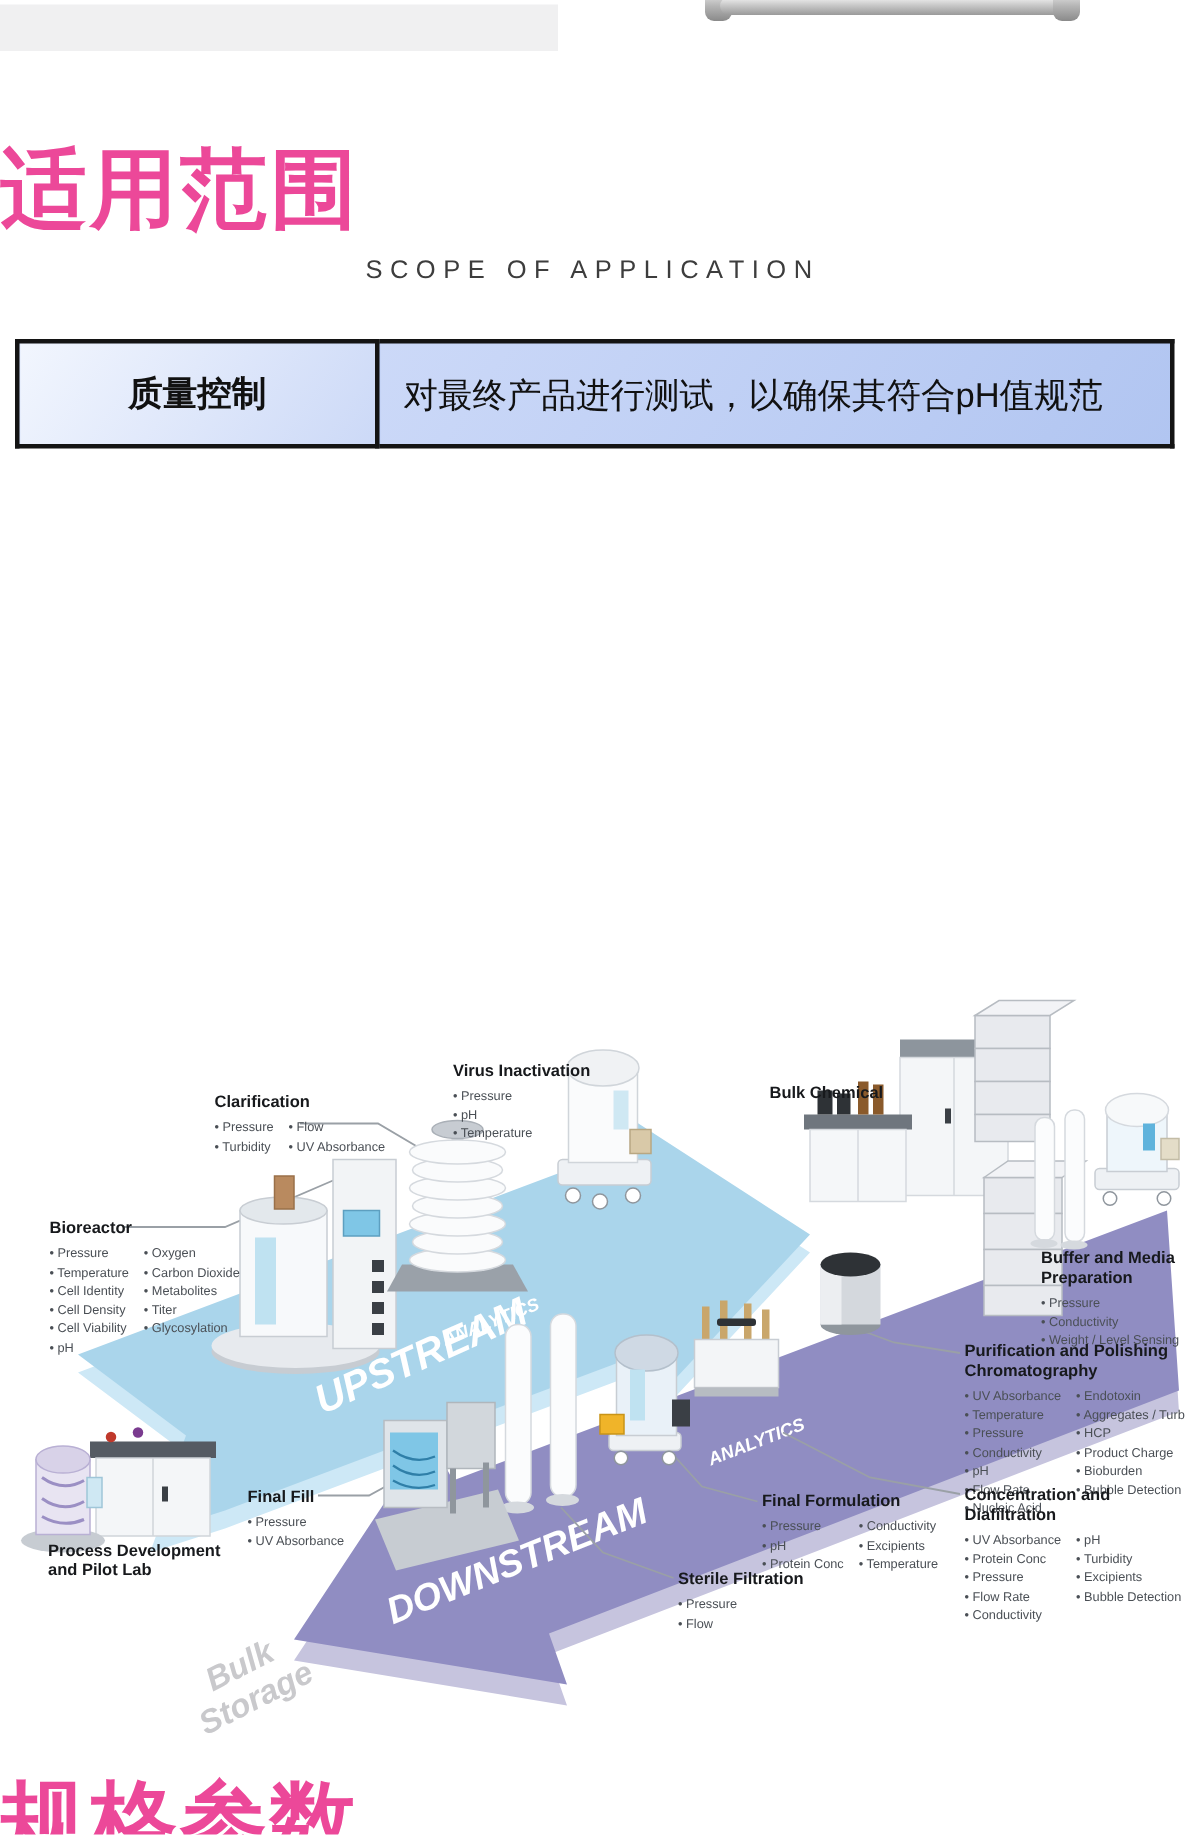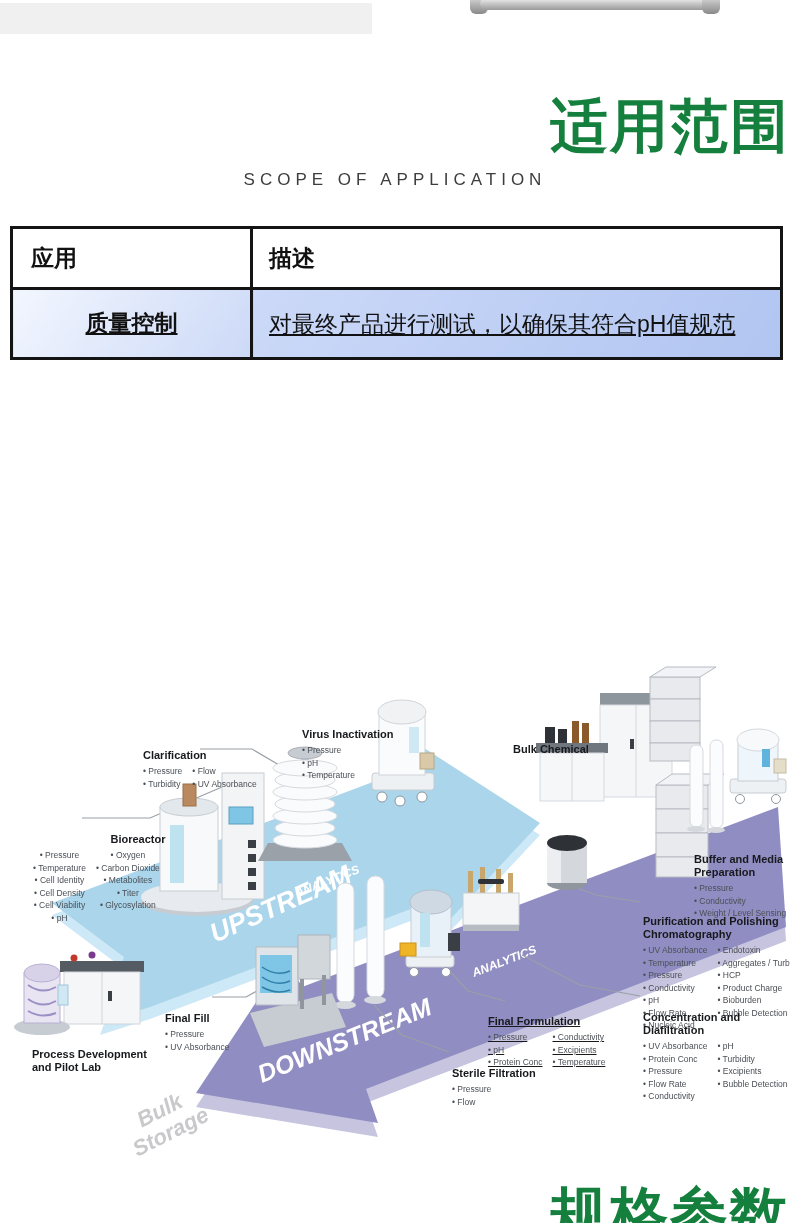--- a/index.html
+++ b/index.html
@@ -9,46 +9,46 @@
   
   .top-gray-block { position:absolute; left:0; top:3px; width:372px; height:31px; background:#f0f0f1; }
   .tube-frag { position:absolute; left:470px; top:-8px; width:250px; height:24px; }
   .tube-bar { position:absolute; left:10px; top:6px; right:10px; height:12px; border-radius:6px;
               background:linear-gradient(#f2f2f2,#c9c9c9 45%,#9a9a9a); }
   .tube-cap { position:absolute; top:2px; width:18px; height:20px; border-radius:6px;
               background:linear-gradient(#ececec,#b5b5b5 50%,#8a8a8a); }
   .tube-cap.left { left:0; } .tube-cap.right { right:0; }
 
   
-  .sec-title { position:absolute; left:0; width:790px; text-align:right;
-               font-size:58px; font-weight:800; color:#15803d; letter-spacing:2px; }
+  .sec-title { position:absolute; left:0; width:790px; text-align:left;
+               font-size:58px; font-weight:800; color:#ec4899; letter-spacing:2px; }
   .sec-title.top { top:88px; }
   .sec-title.bottom { top:1176px; }
   .sec-sub { position:absolute; left:0; top:170px; width:790px; text-align:center;
              font-size:17px; font-weight:500; color:#3d3d3d; letter-spacing:5px; }
 
   
   table.apps { position:absolute; left:10px; top:226px; width:770px; border-collapse:collapse;
                table-layout:fixed; }
   table.apps td { border:3px solid #141414; color:#111; vertical-align:middle; }
   table.apps td.c1 { width:240px; text-align:center; font-size:23px; font-weight:700; }
   table.apps td.c2 { width:530px; text-align:left; font-size:23px; padding:10px 16px; line-height:38px; }
   tr.hdr td { height:51px; font-weight:700; font-size:23px; }
   tr.hdr td.c1 { text-align:left; padding-left:18px; }
   tr.hdr td.c2 { font-weight:700; }
   tr.r1 td { height:111px; } tr.r2 td { height:110px; }
-  tr.r3 td { height:70px;text-decoration:underline; }  tr.r4 td { height:67px; }
+  tr.r3 td { height:70px; }  tr.r4 td { height:67px; }
   tr.alt td.c1 { background:linear-gradient(125deg,#f2f6fe 0%,#ccd9f7 100%); }
   tr.alt td.c2 { background:linear-gradient(125deg,#ccd9f8 0%,#b1c5f1 100%); }
   tr.plain td { background:#ffffff; }
 
   
   .diagram { position:absolute; left:0; top:655px; width:790px; height:520px; }
   .diagram svg { position:absolute; left:0; top:0; }
-  .dlabel { position:absolute; color:#1a1a1a;margin-top:20px; }
+  .dlabel { position:absolute; color:#1a1a1a; }
   .dlabel-title { font-size:11px; font-weight:700; line-height:13px; color:#17191c; }
   .dlabel-cols { display:flex; gap:10px; margin-top:3px; }
   .dlabel-col { display:flex; flex-direction:column; }
   .dlabel-item { font-size:8.5px; line-height:12.5px; color:#4a4f55; white-space:nowrap; }
   .arrow-word { font-style:italic; font-weight:800; fill:#ffffff; }
 </style>
 </head>
 <body>
 
 <div class="top-gray-block"></div>
@@ -56,24 +56,20 @@
   <div class="tube-cap left"></div>
   <div class="tube-bar"></div>
   <div class="tube-cap right"></div>
 </div>
 
 <div class="sec-title top">适用范围</div>
 <div class="sec-sub">SCOPE OF APPLICATION</div>
 
 <table class="apps">
   <tbody>
-      <tr class="hdr">
-    <td class="c1">应用</td>
-    <td class="c2">描述</td>
-  </tr>
   <tr class="r3 alt">
     <td class="c1">质量控制</td>
     <td class="c2">对最终产品进行测试，以确保其符合pH值规范</td>
   </tr>
 </tbody>
   </table>
 
 <div class="diagram">
   <svg width="790" height="520" viewBox="0 0 790 520">
 
@@ -242,21 +238,21 @@
       <rect x="108" y="336" width="4" height="10" fill="#3a3f45"></rect>
       <ellipse cx="42" cy="372" rx="28" ry="8" fill="#c7ccd2"></ellipse>
       <rect x="24" y="318" width="36" height="50" fill="#e8e4f2" stroke="#b9b0d4"></rect>
       <ellipse cx="42" cy="318" rx="18" ry="9" fill="#d8d2e8" stroke="#b9b0d4"></ellipse>
       <path d="M28,330 q14,10 28,2 M28,344 q14,10 28,2 M28,356 q14,8 28,2" stroke="#9b8fc4" fill="none" stroke-width="2"></path>
       <rect x="58" y="330" width="10" height="20" fill="#cfe8f3" stroke="#9fc6d8"></rect>
     </g>
   </svg>
 
   <div>
-      <div class="dlabel" style="left: 33px; top: 158px; width: 210px; text-align: center;">
+      <div class="dlabel" style="left: 33px; top: 158px; width: 210px;">
         <div class="dlabel-title">Bioreactor</div>
         <div class="dlabel-cols">
           <div class="dlabel-col">
             <div class="dlabel-item">• Pressure</div>
             <div class="dlabel-item">• Temperature</div>
             <div class="dlabel-item">• Cell Identity</div>
             <div class="dlabel-item">• Cell Density</div>
             <div class="dlabel-item">• Cell Viability</div>
             <div class="dlabel-item">• pH</div>
           </div>
@@ -338,21 +334,21 @@
             <div class="dlabel-item">• Conductivity</div>
           </div>
           <div class="dlabel-col">
             <div class="dlabel-item">• pH</div>
             <div class="dlabel-item">• Turbidity</div>
             <div class="dlabel-item">• Excipients</div>
             <div class="dlabel-item">• Bubble Detection</div>
           </div>
         </div>
       </div>
-      <div class="dlabel" style="left: 488px; top: 340px; width: 140px; text-decoration: underline;">
+      <div class="dlabel" style="left: 508px; top: 340px; width: 140px;">
         <div class="dlabel-title">Final Formulation</div>
         <div class="dlabel-cols">
           <div class="dlabel-col">
             <div class="dlabel-item">• Pressure</div>
             <div class="dlabel-item">• pH</div>
             <div class="dlabel-item">• Protein Conc</div>
           </div>
           <div class="dlabel-col">
             <div class="dlabel-item">• Conductivity</div>
             <div class="dlabel-item">• Excipients</div>

